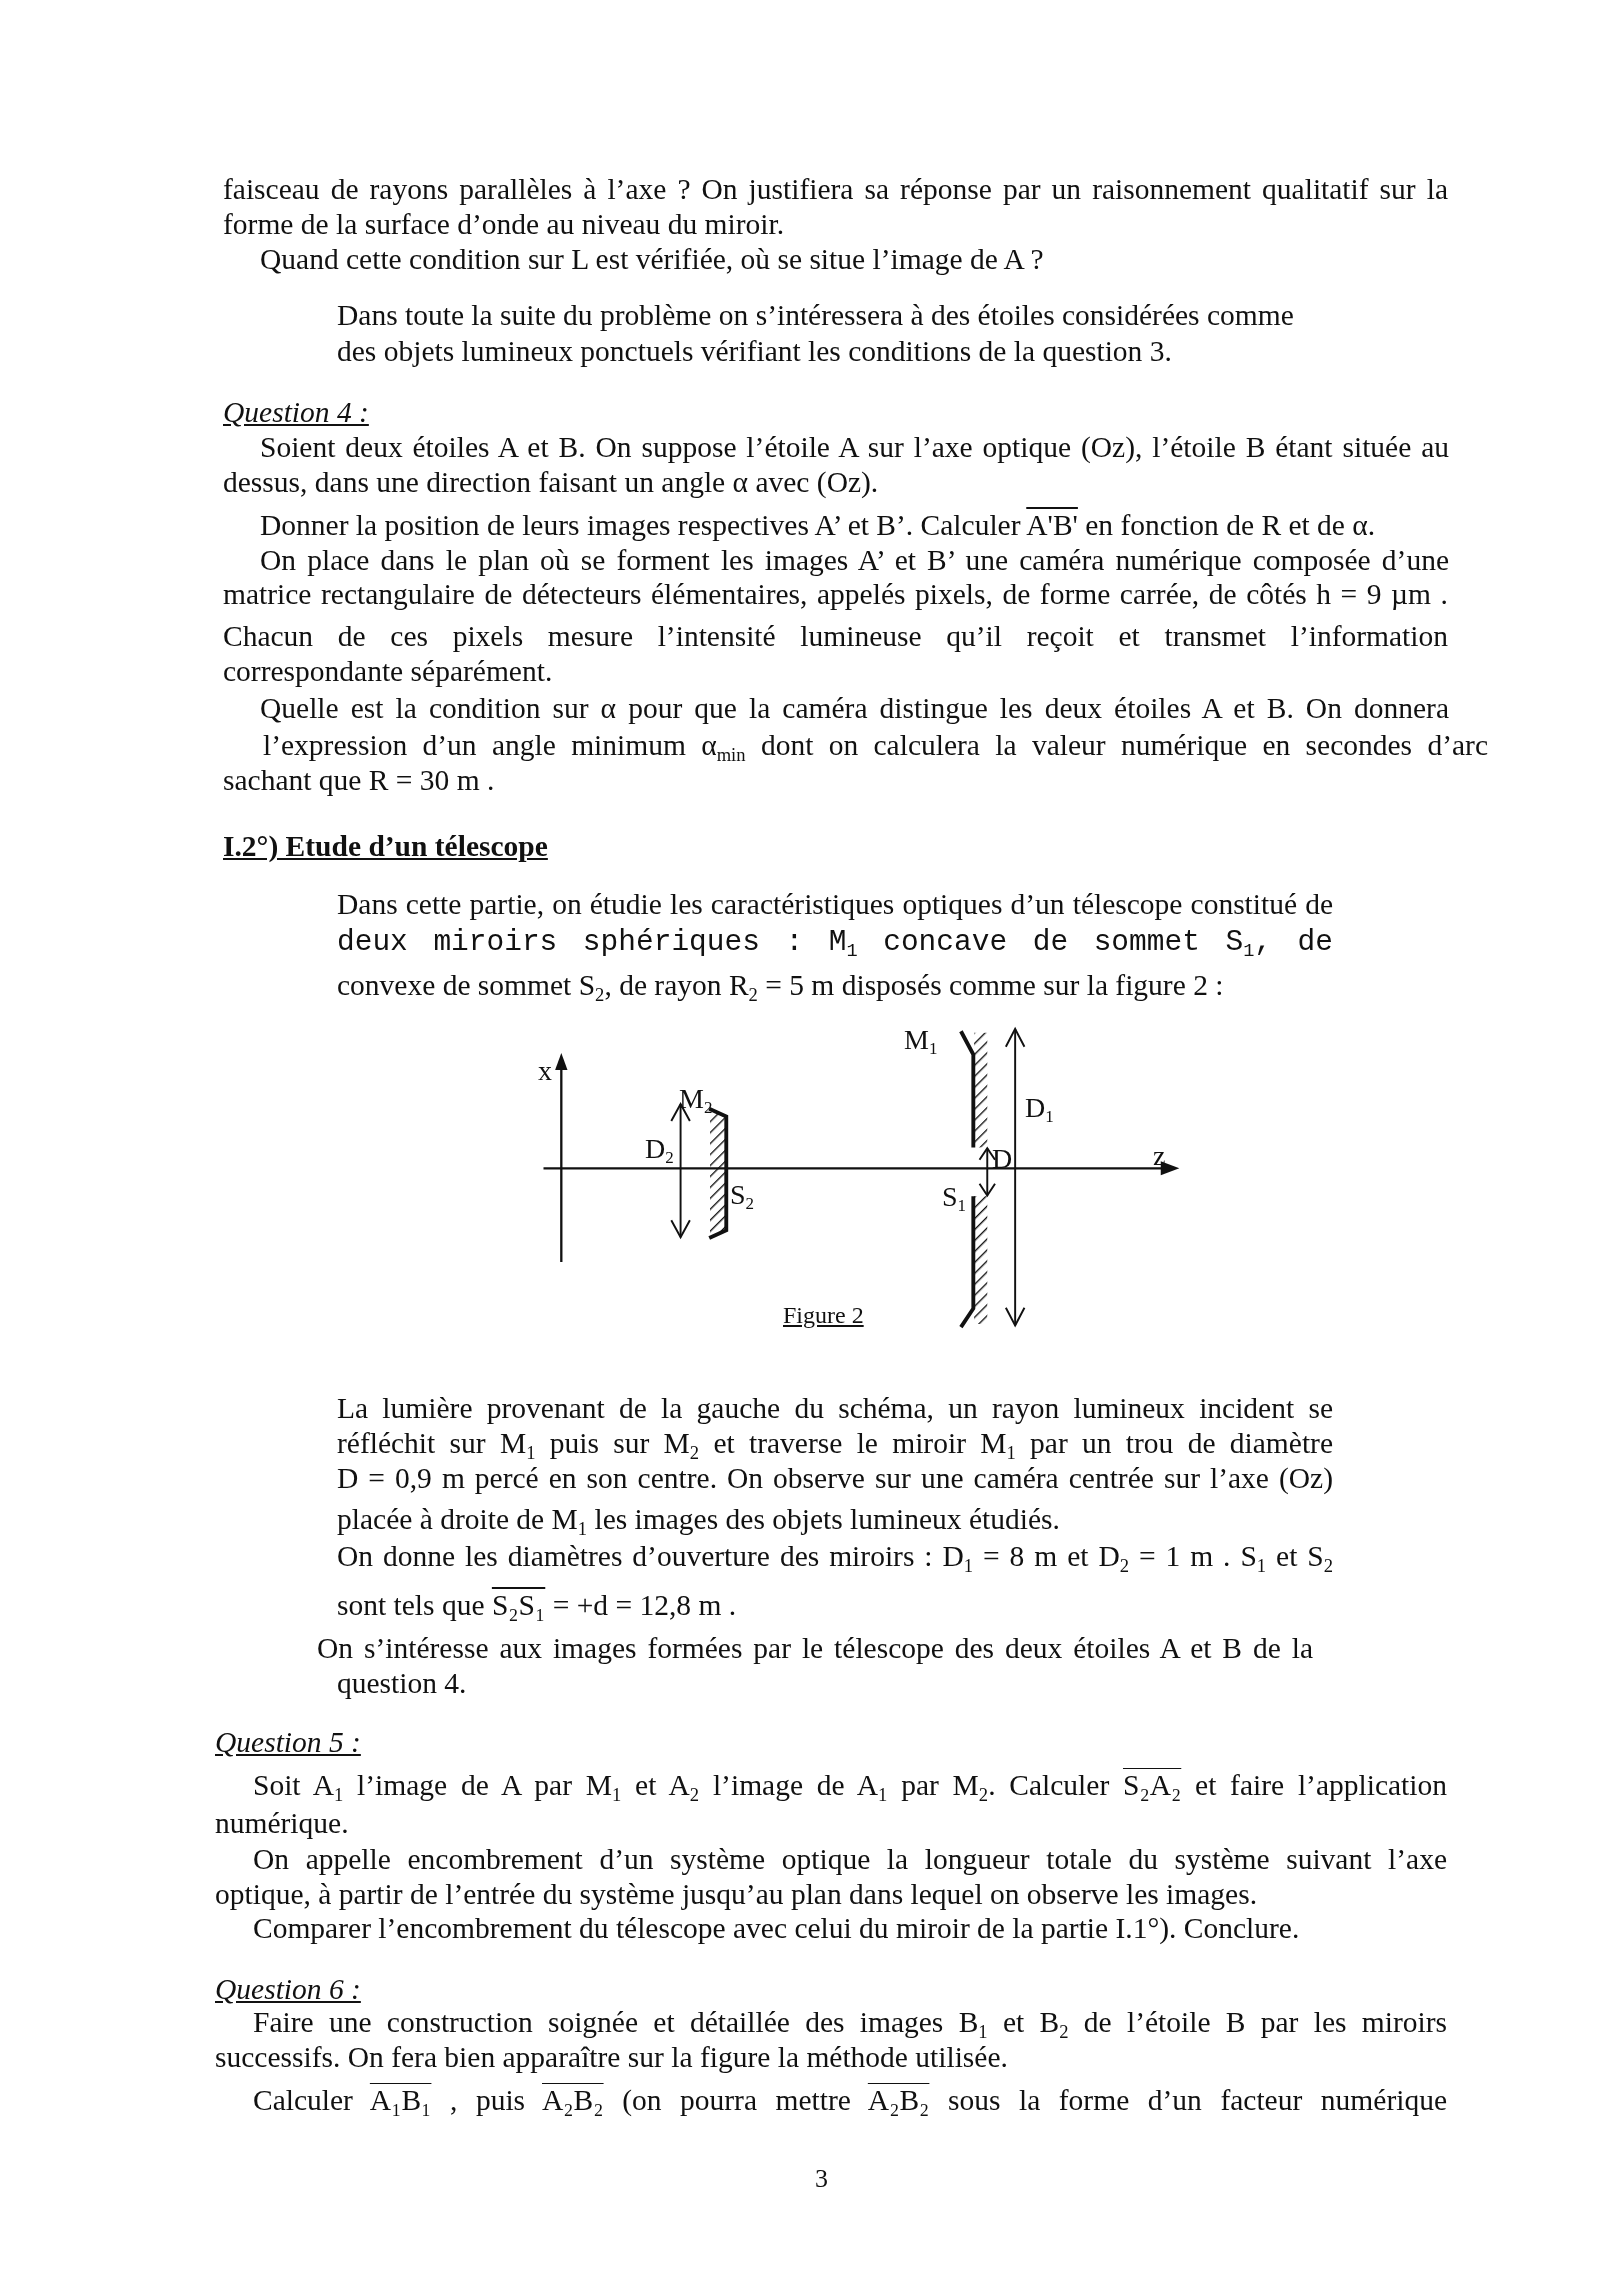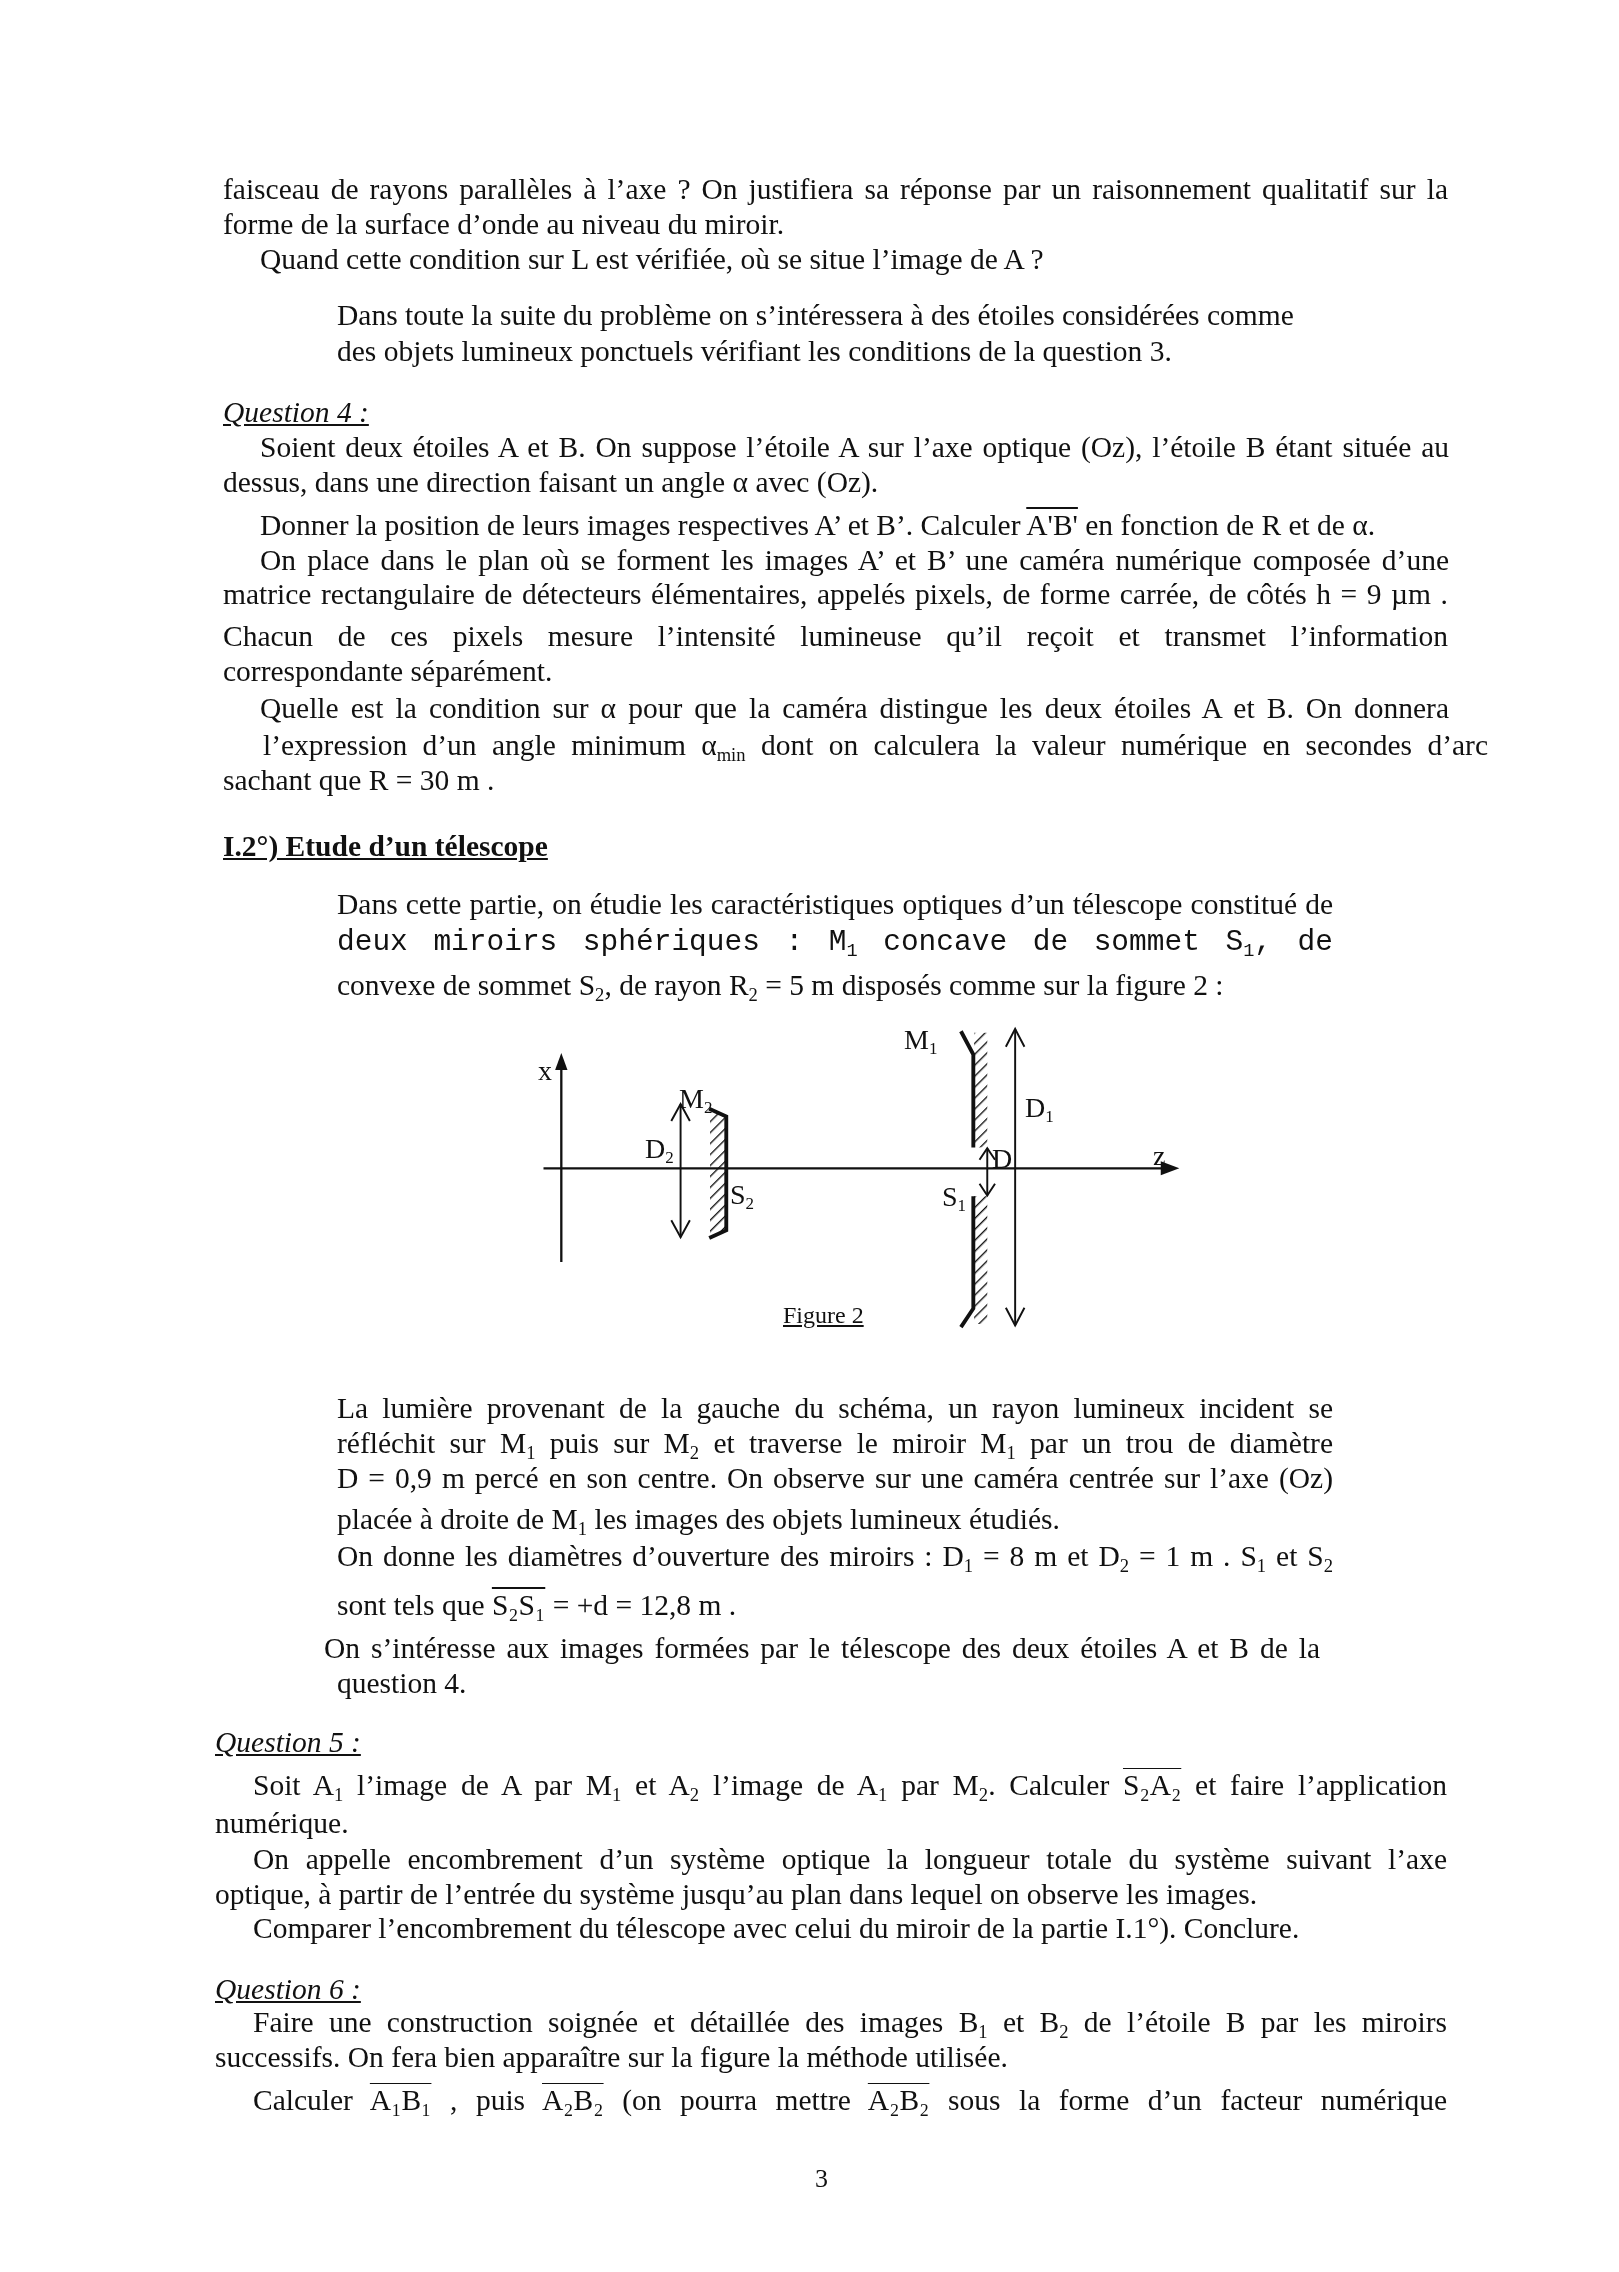--- a/index.html
+++ b/index.html
@@ -42,21 +42,21 @@
       <div class="line heading-sec" style="left: 223px; top: 829px;"><span>I.2°) Etude d’un télescope</span></div>
       <div class="line just" style="left: 337px; top: 887px; width: 996px; height: 36px; overflow: hidden;"><span>Dans cette partie, on étudie les caractéristiques optiques d’un télescope constitué de</span></div>
       <div class="line just" style="left: 337px; top: 925px; width: 996px; height: 36px; overflow: hidden; font-family: Liberation Mono, monospace;"><span>deux miroirs sphériques : M</span><span class="sub">1</span><span> concave de sommet S</span><span class="sub">1</span><span>, de rayon  R</span><span class="sub">1</span><span> = R = 30 m et M</span><span class="sub">2</span></div>
       <div class="line" style="left: 337px; top: 968px;"><span>convexe de sommet S</span><span class="sub">2</span><span>, de rayon  R</span><span class="sub">2</span><span> = 5 m  disposés comme sur la figure 2 :</span></div>
       <div class="line just" style="left: 337px; top: 1391px; width: 996px; height: 36px; overflow: hidden;"><span>La lumière provenant de la gauche du schéma, un rayon lumineux incident se</span></div>
       <div class="line just" style="left: 337px; top: 1426px; width: 996px; height: 36px; overflow: hidden;"><span>réfléchit sur M</span><span class="sub">1</span><span> puis sur M</span><span class="sub">2</span><span> et traverse le miroir M</span><span class="sub">1</span><span> par un trou de diamètre</span></div>
       <div class="line just" style="left: 337px; top: 1461px; width: 996px; height: 36px; overflow: hidden;"><span> D = 0,9 m  percé en son centre. On observe sur une caméra centrée sur l’axe (Oz)</span></div>
       <div class="line" style="left: 337px; top: 1502px;"><span>placée à droite de M</span><span class="sub">1</span><span> les images des objets lumineux étudiés.</span></div>
       <div class="line just" style="left: 337px; top: 1539px; width: 996px; height: 36px; overflow: hidden;"><span>On donne les diamètres d’ouverture des miroirs :  D</span><span class="sub">1</span><span> = 8 m et  D</span><span class="sub">2</span><span> = 1 m .  S</span><span class="sub">1</span><span> et S</span><span class="sub">2</span></div>
       <div class="line" style="left: 337px; top: 1588px;"><span>sont tels que </span><span class="ov">S₂S₁</span><span> = +d = 12,8 m .</span></div>
-      <div class="line just" style="left: 324px; top: 1631px; width: 996px; height: 36px; overflow: hidden;"><span>On s’intéresse aux images formées par le télescope des deux étoiles A et B de la</span></div>
+      <div class="line just" style="left: 317px; top: 1631px; width: 996px; height: 36px; overflow: hidden;"><span>On s’intéresse aux images formées par le télescope des deux étoiles A et B de la</span></div>
       <div class="line" style="left: 337px; top: 1666px;"><span>question 4.</span></div>
       <div class="line heading-q" style="left: 215px; top: 1725px;"><span>Question 5 :</span></div>
       <div class="line just" style="left: 253px; top: 1768px; width: 1194px; height: 36px; overflow: hidden;"><span>Soit A</span><span class="sub">1</span><span> l’image de A par M</span><span class="sub">1</span><span> et A</span><span class="sub">2</span><span> l’image de A</span><span class="sub">1</span><span> par M</span><span class="sub">2</span><span>. Calculer </span><span class="ov">S₂A₂</span><span>  et faire l’application</span></div>
       <div class="line" style="left: 215px; top: 1806px;"><span>numérique.</span></div>
       <div class="line just" style="left: 253px; top: 1842px; width: 1194px; height: 36px; overflow: hidden;"><span>On appelle encombrement d’un système optique la longueur totale du système suivant l’axe</span></div>
       <div class="line" style="left: 215px; top: 1877px;"><span>optique, à partir de l’entrée du système jusqu’au plan dans lequel on observe les images.</span></div>
       <div class="line" style="left: 253px; top: 1911px;"><span>Comparer l’encombrement du télescope avec celui du miroir de la partie I.1°). Conclure.</span></div>
       <div class="line heading-q" style="left: 215px; top: 1972px;"><span>Question 6 :</span></div>
       <div class="line just" style="left: 253px; top: 2005px; width: 1194px; height: 36px; overflow: hidden;"><span>Faire une construction soignée et détaillée des images B</span><span class="sub">1</span><span> et B</span><span class="sub">2</span><span> de l’étoile B par les miroirs</span></div>
       <div class="line" style="left: 215px; top: 2040px;"><span>successifs. On fera bien apparaître sur la figure la méthode utilisée.</span></div>

